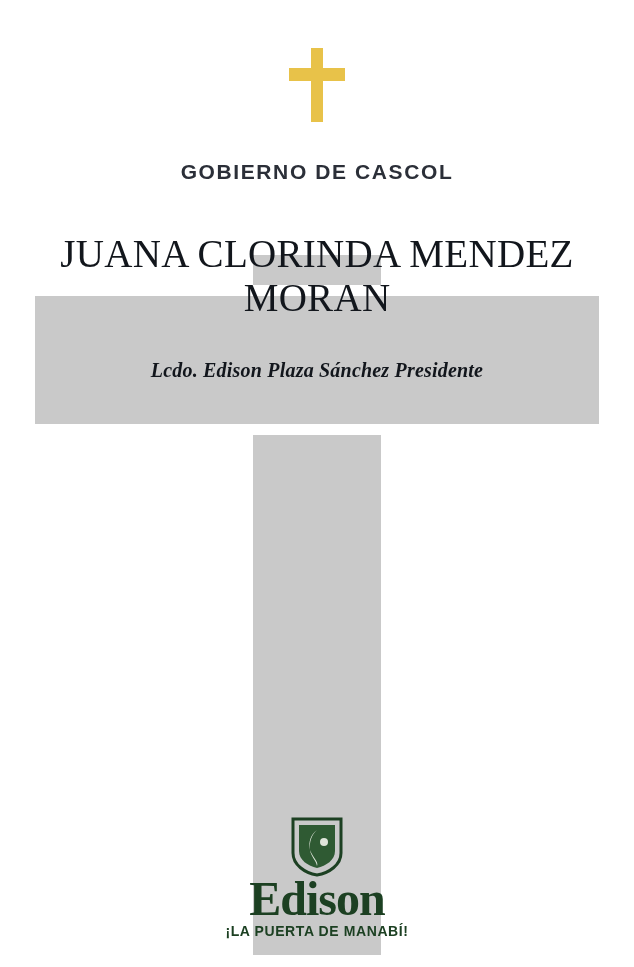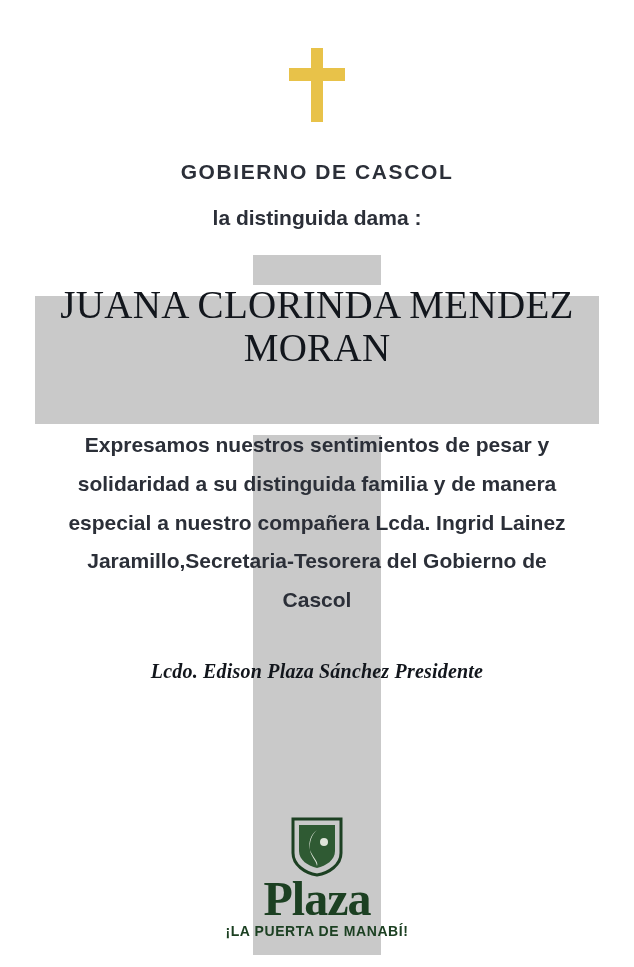--- a/index.html
+++ b/index.html
@@ -175,35 +175,33 @@
   <div class="cross-wrap">
     <div class="cross-v"></div>
     <div class="cross-h"></div>
     <div class="cross-v-inner"></div>
   </div>
 
   <div class="content">
 
     <div class="org-name">GOBIERNO DE CASCOL</div>
 
-    <div class="lead">la distinguida dama :</div>
 
     <div class="deceased-block">
       <div class="deceased-name">JUANA CLORINDA MENDEZ MORAN</div>
     </div>
 
-    <div class="message">Expresamos nuestros sentimientos de pesar y solidaridad a su distinguida familia y de manera especial a nuestro compañera Lcda. Ingrid Lainez Jaramillo,Secretaria-Tesorera del Gobierno de Cascol</div>
 
     <div class="signature">Lcdo. Edison Plaza Sánchez Presidente</div>
   </div>
 
   <div class="logo">
     <svg class="logo-shield" viewBox="0 0 54 62" aria-hidden="true">
       <path d="M3 3 h48 v34 c0 12 -12 20 -24 22 C15 57 3 49 3 37 z" fill="none" stroke="#1c4022" stroke-width="3"></path>
       <path d="M9 9 h36 v26 c0 9 -9 15 -18 17 C18 50 9 44 9 35 z" fill="#2f5a33"></path>
       <path d="M27 14 c-6 4 -9 12 -7 20 c3 8 9 12 7 16 c-1 -6 -6 -9 -7 -16 c-1 -8 2 -16 7 -20 z" fill="#dfe5da"></path>
       <circle cx="34" cy="26" r="4" fill="#dfe5da"></circle>
     </svg>
-    <div class="logo-word">Plaza</div>
+    <div class="logo-word">Edison</div>
     <div class="logo-sub">¡LA PUERTA DE MANABÍ!</div>
   </div>
 
 </div>
 
 </body></html>

